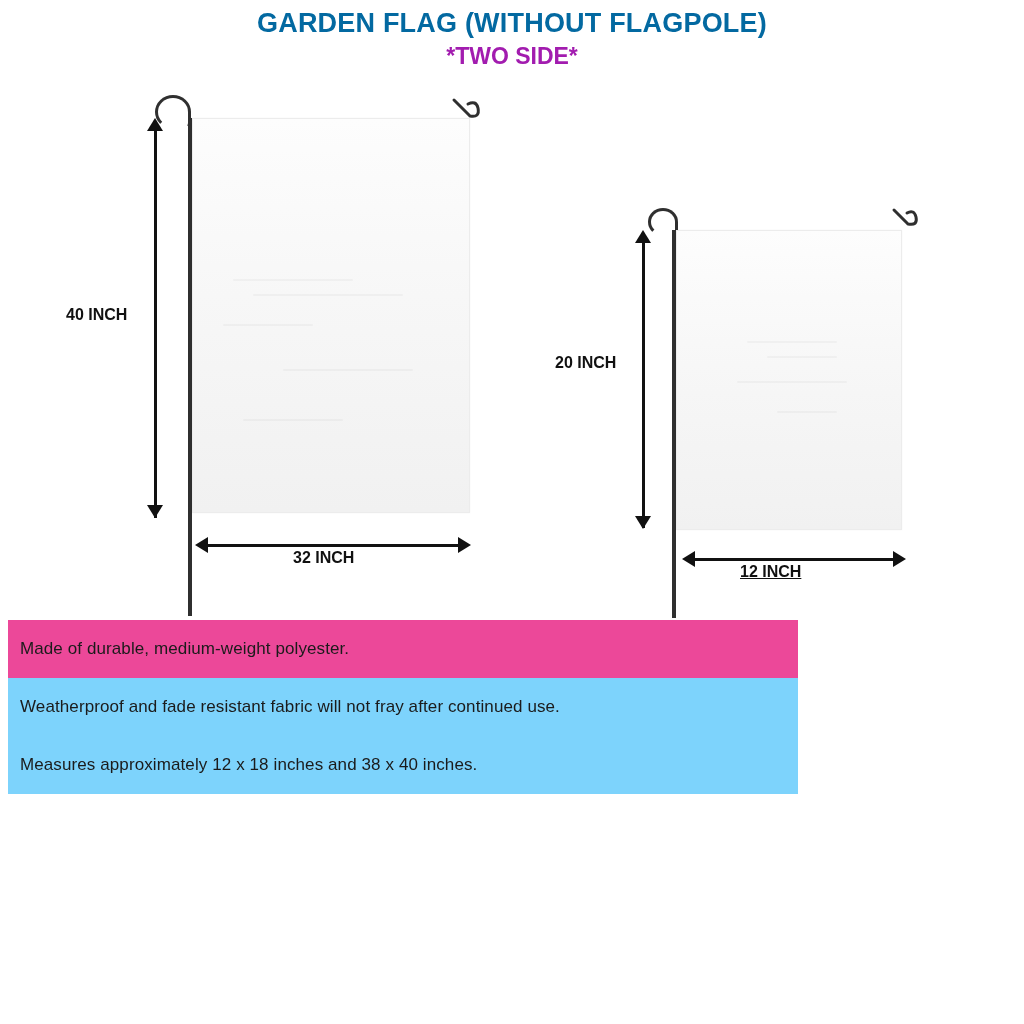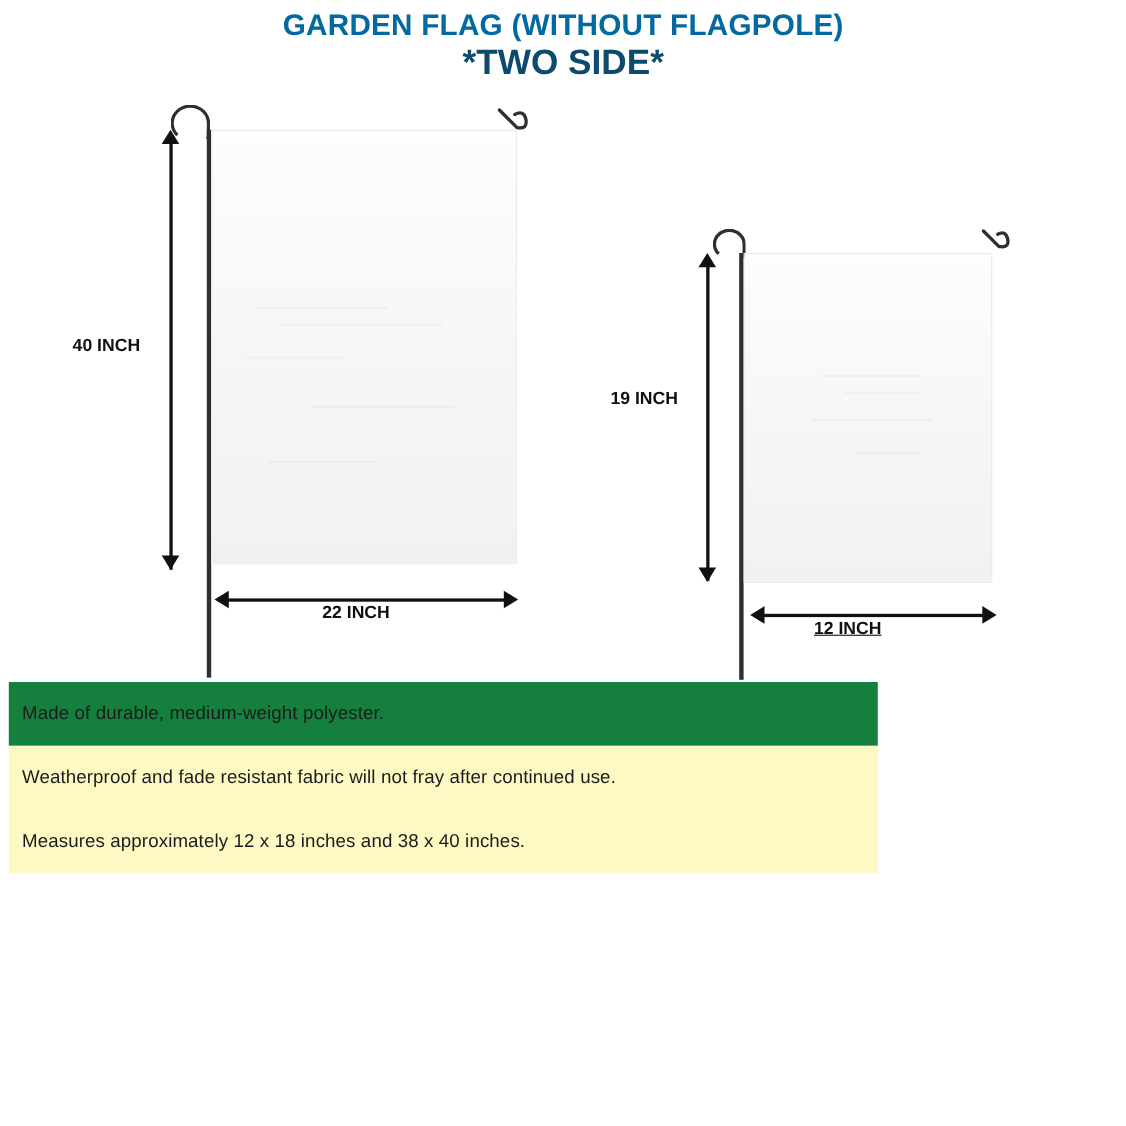--- a/index.html
+++ b/index.html
@@ -25,23 +25,23 @@
   }
   .title-line1 {
     font-size: 27px;
     font-weight: bold;
     letter-spacing: 0.2px;
     color: #0369a1;
     line-height: 34px;
     white-space: nowrap;
   }
   .title-line2 {
-    font-size: 32px;
+    font-size: 23px;
     font-weight: bold;
-    color: #0c4a6e;
+    color: #a21caf;
     line-height: 32px;
   }
 
   
   .flag-group { position: absolute; }
 
   
   .pole {
     position: absolute;
     background: #2f2f2f;
@@ -123,22 +123,22 @@
   }
   .feature-row {
     height: 58px;
     display: flex;
     align-items: center;
     padding-left: 12px;
     font-size: 17px;
     color: #1b1b1b;
     letter-spacing: 0.1px;
   }
-  .feature-row.shaded { background: #15803d; }
-  .feature-row.plain  { background: #fef9c3; }
+  .feature-row.shaded { background: #ec4899; }
+  .feature-row.plain  { background: #7dd3fc; }
 </style>
 </head>
 <body>
 
 <div id="root">
 
   <div class="title-block">
     <div class="title-line1">GARDEN FLAG (WITHOUT FLAGPOLE)</div>
     <div class="title-line2">*TWO SIDE*</div>
   </div>
@@ -162,21 +162,21 @@
     </div>
 
     <div class="dim-line-v" style="left:154px;top:128px;height:390px;"></div>
     <div class="arrow arrow-up" style="left:147px;top:118px;"></div>
     <div class="arrow arrow-down" style="left:147px;top:505px;"></div>
     <div class="dim-label" style="left:66px;top:306px;">40 INCH</div>
 
     <div class="dim-line-h" style="left:205px;top:544px;width:258px;"></div>
     <div class="arrow arrow-left" style="left:195px;top:537px;"></div>
     <div class="arrow arrow-right" style="left:458px;top:537px;"></div>
-    <div class="dim-label" style="left:293px;top:549px;">22 INCH</div>
+    <div class="dim-label" style="left:293px;top:549px;">32 INCH</div>
   </div>
 
   <div class="flag-group" style="left:520px;top:0;width:504px;height:620px;">
 
     <div class="pole" style="left:152px;top:230px;width:4px;height:388px;"></div>
 
     <div class="hook-left" style="left:128px;top:208px;width:30px;height:28px;border-radius:50% 50% 6px 50%;border-bottom-color:transparent;"></div>
 
     <svg class="hook-right" style="left:370px;top:206px;" width="32" height="32" viewBox="0 0 32 32">
       <path d="M4 4 L18 18 M18 18 Q28 20 26 11 Q24 3 17 7" stroke="#2f2f2f" stroke-width="3" fill="none" stroke-linecap="round"></path>
@@ -185,21 +185,21 @@
     <div class="flag-fabric" style="left:156px;top:230px;width:226px;height:300px;">
       <div class="fold" style="left:70px;top:110px;width:90px;"></div>
       <div class="fold" style="left:90px;top:125px;width:70px;"></div>
       <div class="fold" style="left:60px;top:150px;width:110px;"></div>
       <div class="fold" style="left:100px;top:180px;width:60px;"></div>
     </div>
 
     <div class="dim-line-v" style="left:122px;top:240px;height:288px;"></div>
     <div class="arrow arrow-up" style="left:115px;top:230px;"></div>
     <div class="arrow arrow-down" style="left:115px;top:516px;"></div>
-    <div class="dim-label" style="left:35px;top:354px;">19 INCH</div>
+    <div class="dim-label" style="left:35px;top:354px;">20 INCH</div>
 
     <div class="dim-line-h" style="left:172px;top:558px;width:206px;"></div>
     <div class="arrow arrow-left" style="left:162px;top:551px;"></div>
     <div class="arrow arrow-right" style="left:373px;top:551px;"></div>
     <div class="dim-label" style="left:220px;top:563px;text-decoration:underline;">12 INCH</div>
   </div>
 
   <div class="features">
     <div class="feature-row shaded">
       <span>Made of durable, medium-weight polyester.</span>

